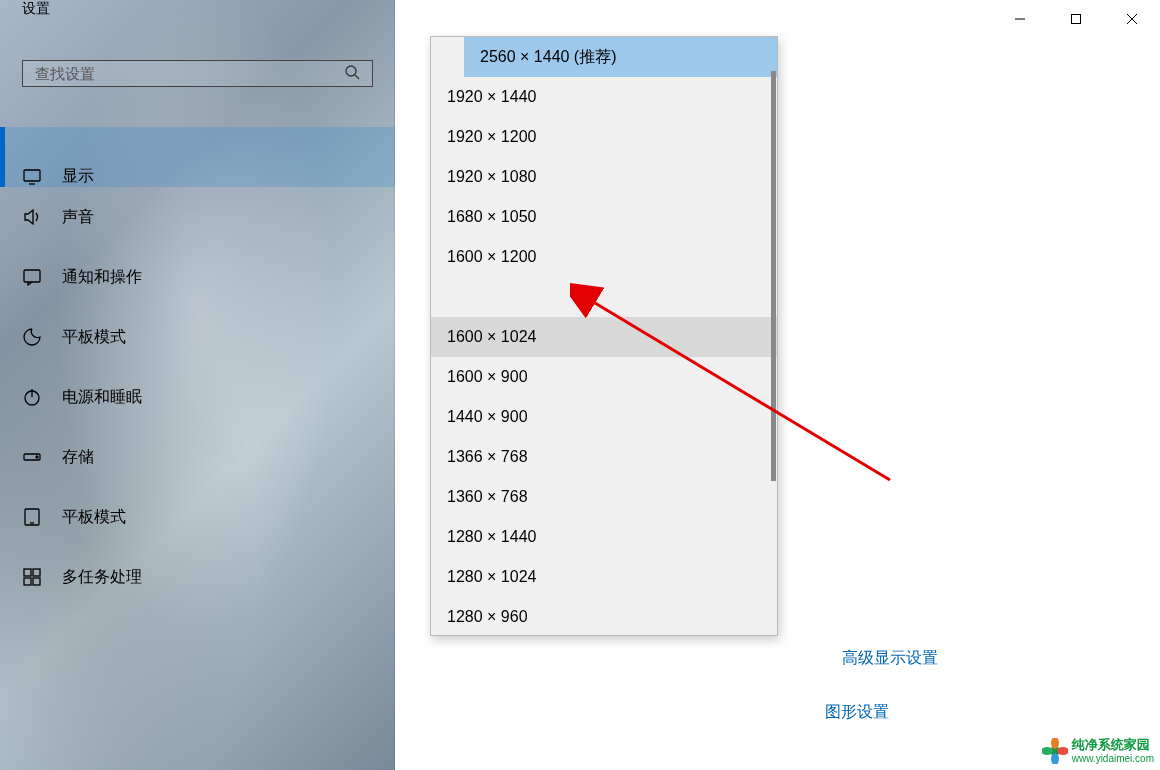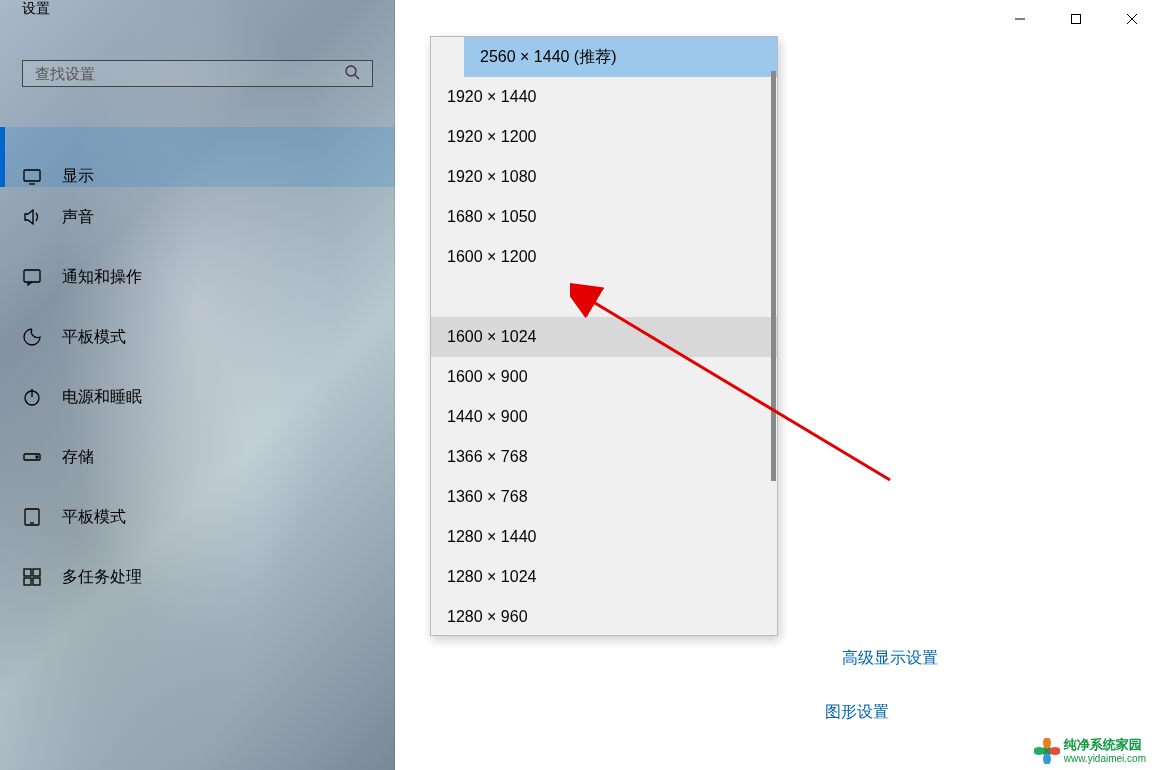--- a/index.html
+++ b/index.html
@@ -196,21 +196,21 @@
     .link {
       position: absolute;
       color: #0066b3;
       font-size: 16px;
       cursor: pointer;
     }
     .link.adv { left: 431px; top: 648px; margin-left: 16px; }
     .link.gfx { left: 430px; top: 702px; }
     .watermark {
       position: absolute;
-      right: 14px;
+      right: 6px;
       bottom: 6px;
       display: flex;
       align-items: center;
       z-index: 30;
     }
     .wm-icon {
       width: 26px;
       height: 26px;
       margin-right: 4px;
     }

